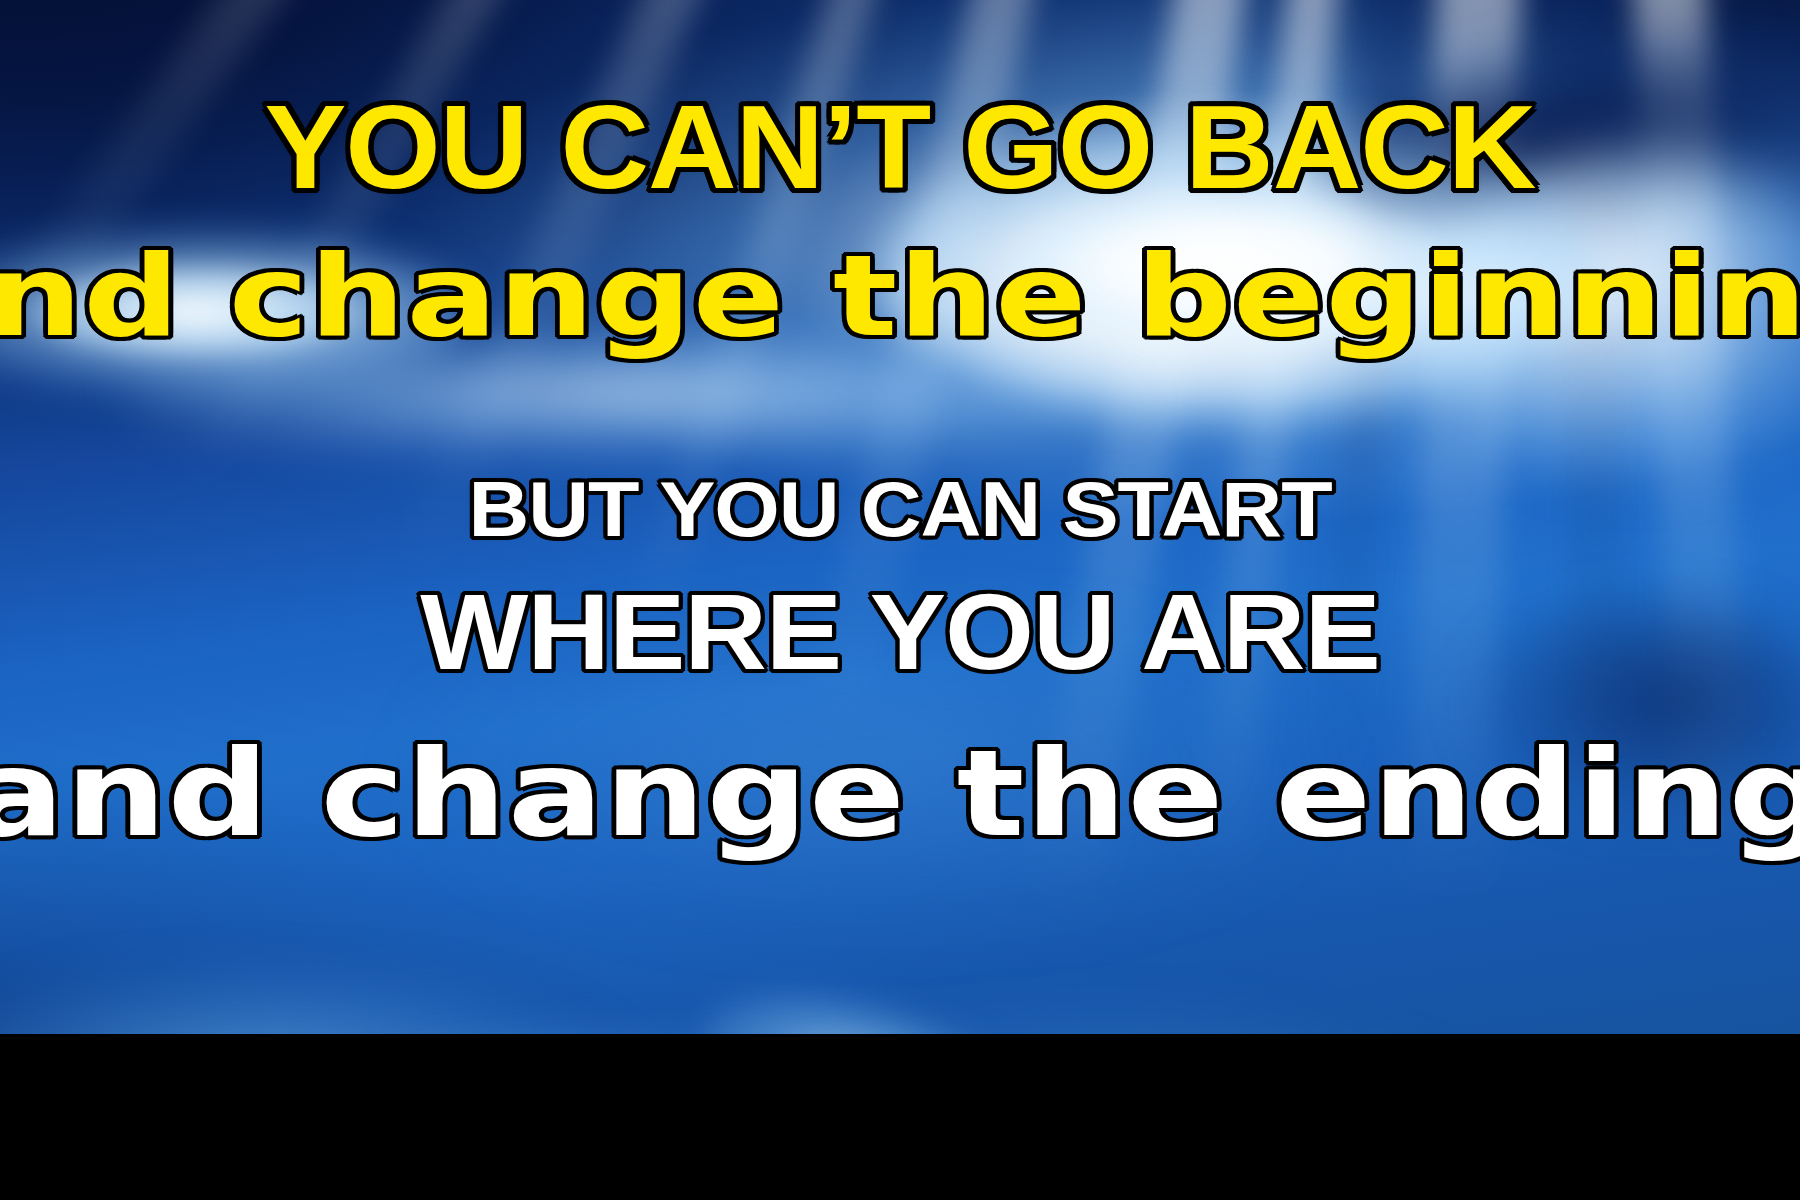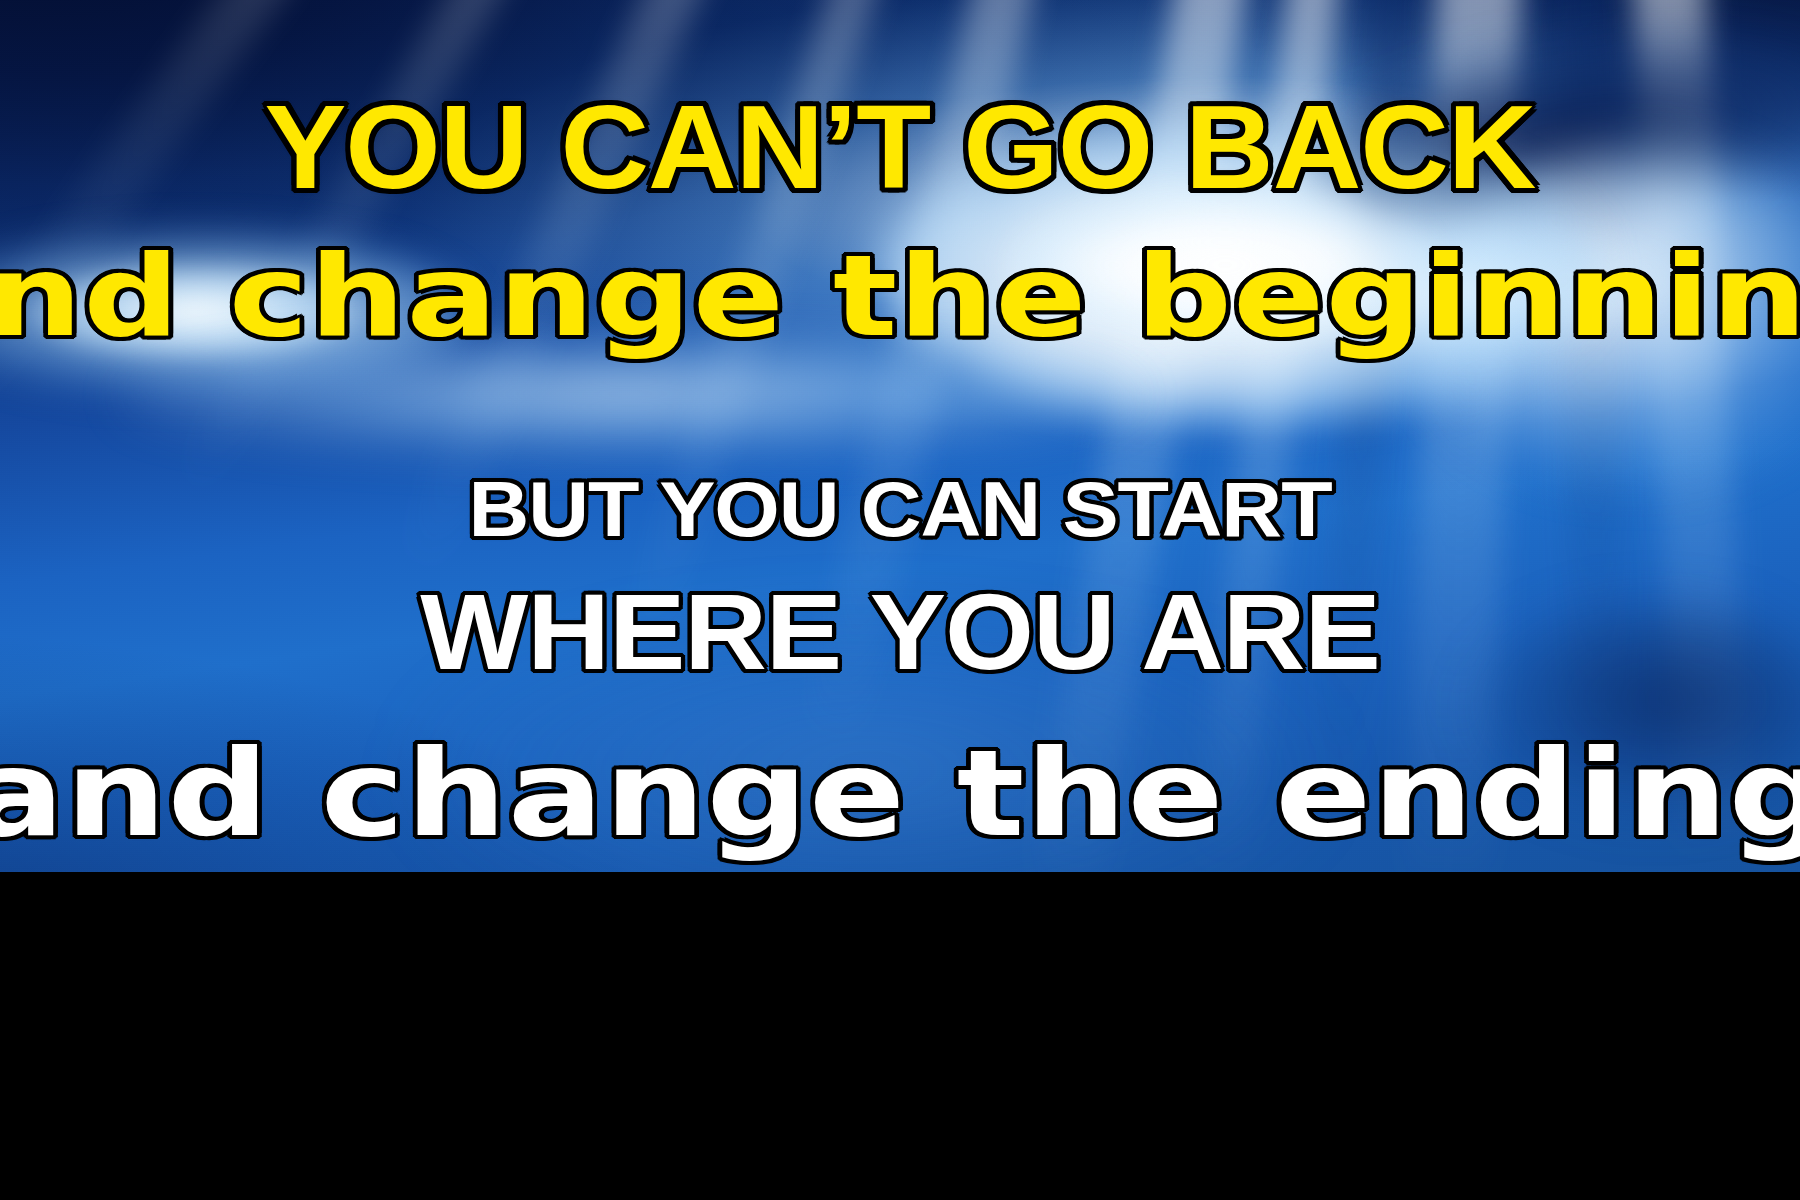--- a/index.html
+++ b/index.html
@@ -3,21 +3,21 @@
 <meta charset="utf-8">
 <style>
   html, body {
     margin: 0;
     padding: 0;
     background: #000;
   }
   #poster {
     position: relative;
     width: 1800px;
-    height: 872px;
+    height: 1034px;
     overflow: hidden;
     font-family: "Liberation Sans", sans-serif;
     background: #0f766e;
   }
 
   
   .sky-base {
     position: absolute;
     inset: 0;
     background:

